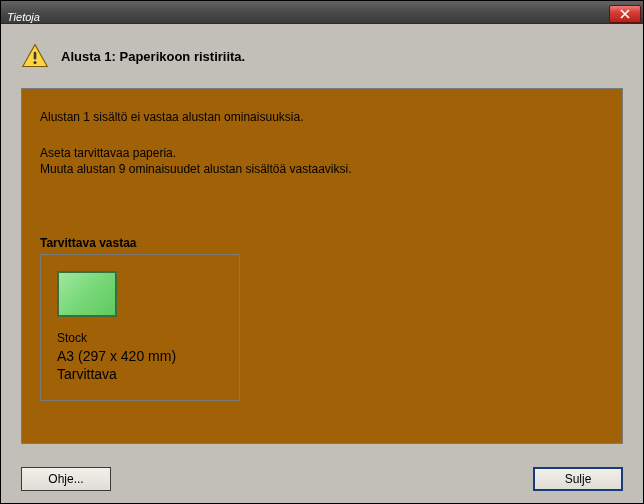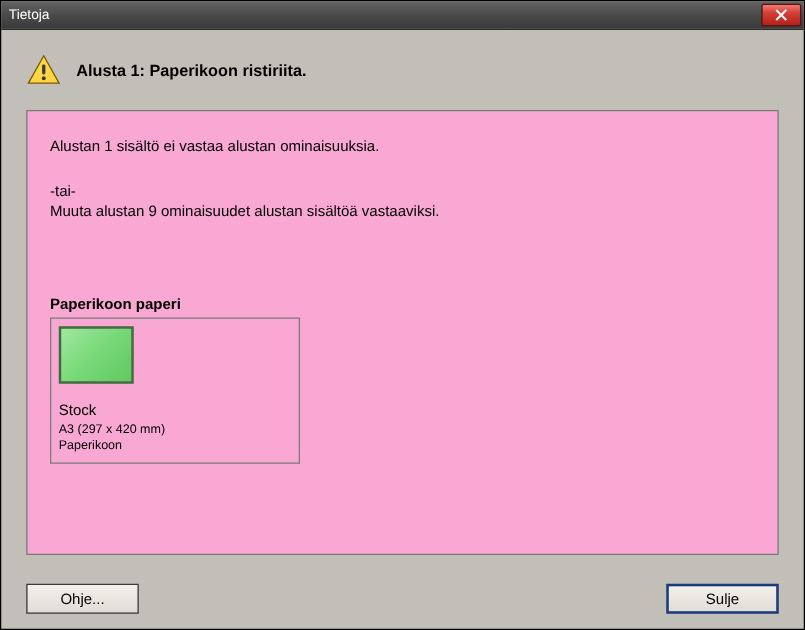--- a/index.html
+++ b/index.html
@@ -1,63 +1,64 @@
 <!DOCTYPE html>
 <html><head>
 <meta charset="utf-8">
 <style>
   * { box-sizing: border-box; margin: 0; padding: 0; }
   html, body { width: 644px; height: 504px; font-family: Arial, sans-serif; font-size: 11px; }
   .window { width: 644px; height: 504px; border: 1px solid #000; background: #c2bfb8; position: relative; }
   .titlebar {
     height: 23px;
     background: linear-gradient(to bottom, #636363 0%, #4a4a4a 50%, #3a3a3a 100%);
-    display: flex; align-items: center; justify-content: space-between;
+    display: flex; align-items: flex-end; justify-content: space-between;
     padding: 0 2px 0 6px;
     border-bottom: 1px solid #2a2a2a;
+    font-style: italic;
   }
   .titlebar-title { color: #fff; font-size: 11px; }
   .close-btn {
     width: 32px; height: 18px;
     background: linear-gradient(to bottom, #f07a78 0%, #d43e36 40%, #b52218 100%);
     border: 1px solid #5a1410;
     border-radius: 2px;
     display: flex; align-items: center; justify-content: center;
     cursor: pointer;
   }
   .close-btn svg { width: 10px; height: 10px; }
   .content { padding: 18px 20px 12px 20px; height: calc(100% - 23px); display: flex; flex-direction: column; }
   .header-row { display: flex; align-items: center; gap: 12px; margin-bottom: 18px; }
   .warn-icon { width: 28px; height: 28px; flex-shrink: 0; }
   .header-title { font-weight: bold; font-size: 13px; color: #000; }
   .message-box {
-    background: #f9a8d4;
+    background: #a16207;
     border: 1px solid #7a7a7a;
     padding: 20px 18px 14px 18px;
     flex-grow: 0;
     height: 356px;
   }
   .msg-line { font-size: 12px; color: #000; line-height: 1.35; }
   .msg-block1 { margin-bottom: 20px; }
   .msg-block2 { margin-bottom: 58px; }
   .required-paper { }
   .req-label { font-weight: bold; font-size: 12px; color: #000; margin-bottom: 4px; }
   .paper-frame {
     border: 1px solid #7a7a7a;
     width: 200px;
-    padding: 6px;
+    padding: 16px;
   }
   .swatch {
     width: 60px; height: 46px;
     border: 2px solid #3a6e3a;
     background: linear-gradient(135deg, #9fe89f 0%, #78d878 50%, #5fca5f 100%);
     margin-bottom: 14px;
   }
   .stock-name { font-size: 12px; color: #000; margin-bottom: 2px; }
-  .stock-detail { font-size: 10px; color: #000; line-height: 1.35; }
+  .stock-detail { font-size: 14px; color: #000; line-height: 1.35; }
   .button-row {
     display: flex; justify-content: space-between; align-items: center;
     margin-top: auto;
     padding-top: 14px;
   }
   .btn {
     min-width: 90px;
     height: 24px;
     background: linear-gradient(to bottom, #f2f0ea 0%, #e0ddd5 100%);
     border: 1px solid #3a3a3a;
@@ -91,31 +92,31 @@
         <circle cx="16" cy="23.5" r="1.8" fill="#3a3a3a"></circle>
       </svg>
       <div class="header-title">Alusta 1: Paperikoon ristiriita.</div>
     </div>
 
     <div class="message-box">
       <div class="msg-block1">
         <div class="msg-line">Alustan 1 sisältö ei vastaa alustan ominaisuuksia.</div>
       </div>
       <div class="msg-block2">
-        <div class="msg-line">-tai-</div>
+        <div class="msg-line">Aseta tarvittavaa paperia.</div>
         <div class="msg-line">Muuta alustan 9 ominaisuudet alustan sisältöä vastaaviksi.</div>
       </div>
 
       <div class="required-paper">
-        <div class="req-label">Paperikoon paperi</div>
+        <div class="req-label">Tarvittava vastaa</div>
         <div class="paper-frame">
           <div class="swatch"></div>
           <div class="stock-name">Stock</div>
           <div class="stock-detail">A3 (297 x 420 mm)</div>
-          <div class="stock-detail">Paperikoon</div>
+          <div class="stock-detail">Tarvittava</div>
         </div>
       </div>
     </div>
 
     <div class="button-row">
       <button class="btn">Ohje...</button>
       <button class="btn default">Sulje</button>
     </div>
   </div>
 </div>

